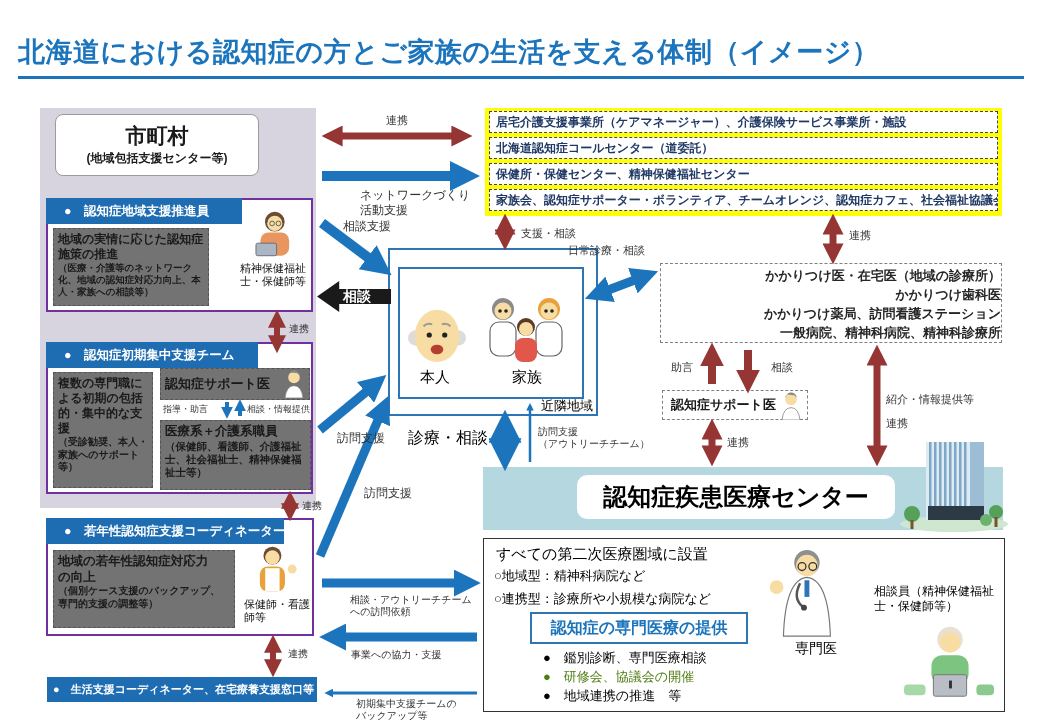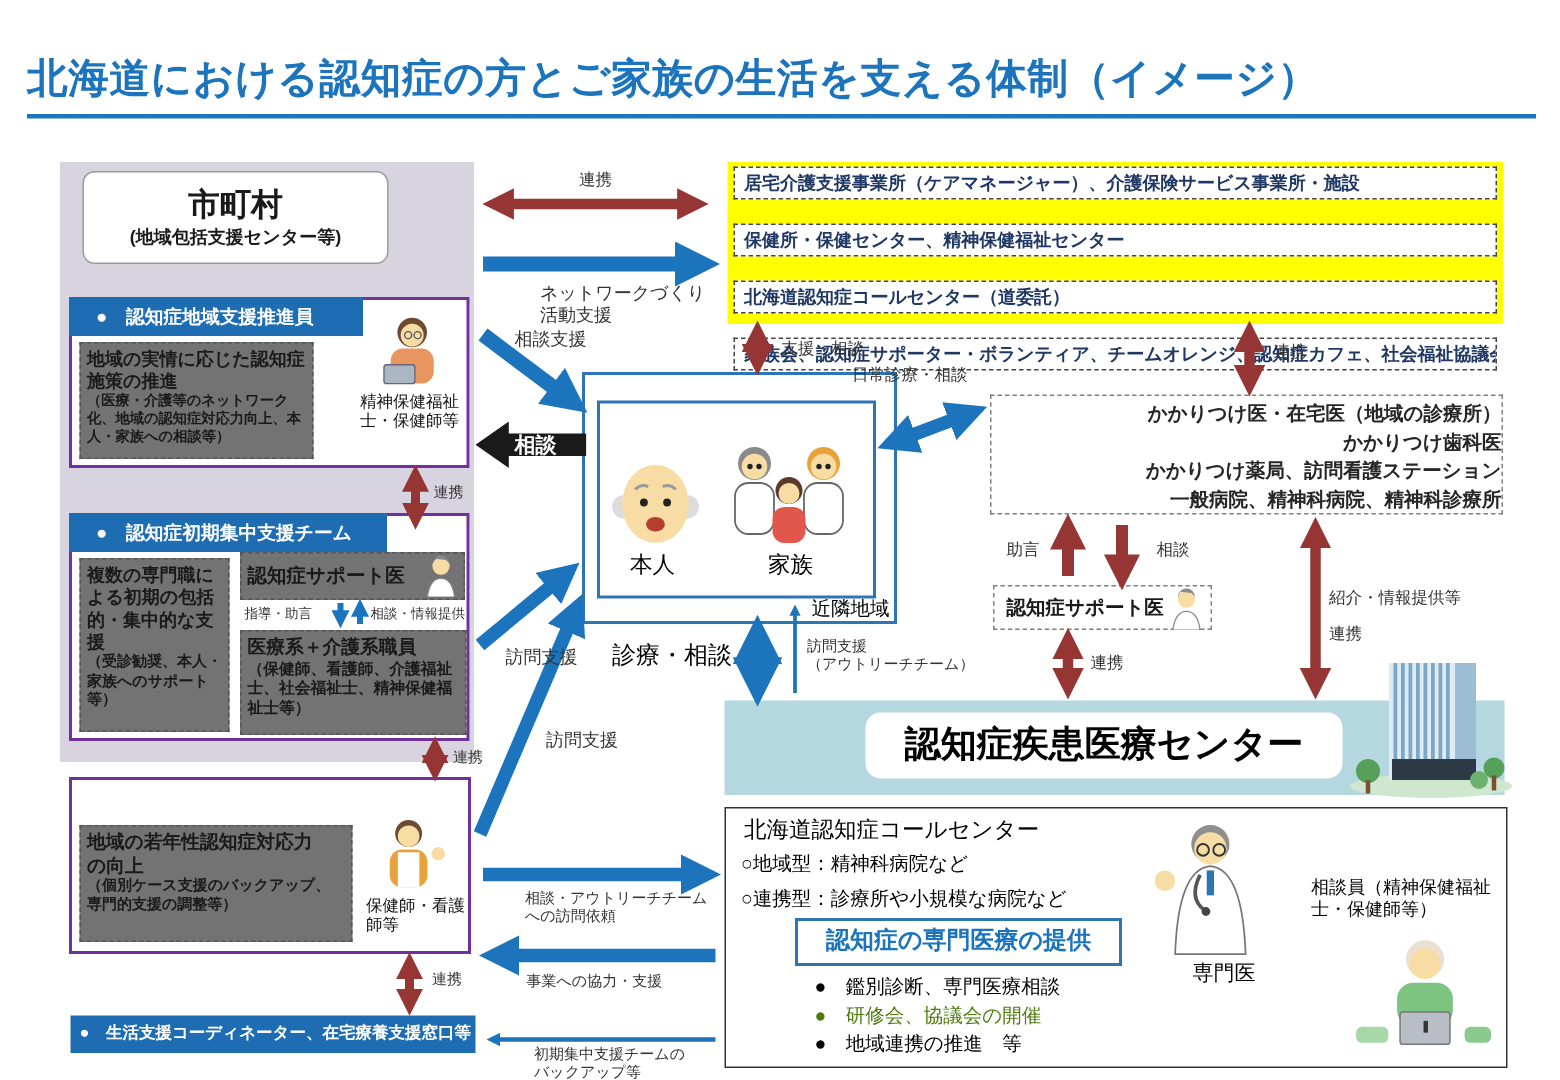--- a/index.html
+++ b/index.html
@@ -15,21 +15,21 @@
   .muni-box{position:absolute;left:55px;top:114px;width:204px;height:62px;background:#fff;border:1px solid #9b9b9b;border-radius:8px;text-align:center;padding-top:7px}
   .muni-title{font-size:21px}
   .muni-sub{font-size:12px}
   .pbox{position:absolute;border:2px solid #7030a0;background:#fff}
   .hdr{position:absolute;background:#1e6db3;color:#fff;font-size:12.5px;line-height:26px;height:26px;padding-left:18px;white-space:nowrap}
   .dashed{position:absolute;border:1px dashed #555;background:#737373;padding:3px 4px}
   .note{font-weight:bold;font-size:10.5px;line-height:1.25}
   .main-t{font-size:12.5px;line-height:1.25;white-space:pre-line}
   .blue-bar{position:absolute;left:47px;top:677px;width:270px;height:25px;background:#1e6db3;color:#fff;font-size:11px;line-height:25px;padding-left:6px;white-space:nowrap}
   .yellow-panel{position:absolute;left:485px;top:108px;width:517px;height:108px;background:#ffff00;padding:3px 4px}
-  .yrow{position:relative;background:#fff;border:1px dashed #444;height:22px;line-height:20px;font-size:12px;color:#1f3864;padding-left:6px;margin-bottom:16px;white-space:nowrap;overflow:hidden}
+  .yrow{position:relative;background:#fff;border:1px dashed #444;height:22px;line-height:20px;font-size:12px;color:#1f3864;padding-left:6px;margin-bottom:4px;white-space:nowrap;overflow:hidden}
   .center-outer{position:absolute;left:388px;top:248px;width:210px;height:168px;border:2px solid #2e75b6;background:#fff}
   .center-inner{position:absolute;left:398px;top:267px;width:186px;height:132px;border:2px solid #2e75b6;background:#fff}
   .kakaritsuke{position:absolute;left:660px;top:263px;width:342px;height:80px;border:1px dashed #808080;background:#fff;text-align:right;font-size:13px;line-height:19px;color:#262626;padding-top:2px}
   .sapo-box{position:absolute;left:662px;top:390px;width:146px;height:30px;border:1px dashed #808080;background:#fff;font-size:13px;line-height:28px;padding-left:8px}
   .banner{position:absolute;left:483px;top:467px;width:520px;height:63px;background:#b4d7e0}
   .banner-inner{position:absolute;left:577px;top:475px;width:318px;height:44px;background:#fff;border-radius:10px;text-align:center;font-size:24px;line-height:44px;color:#000}
   .mc-box{position:absolute;left:483px;top:538px;width:522px;height:174px;border:1px solid #333;background:#fff}
   .prov-box{position:absolute;left:530px;top:612px;width:218px;height:32px;border:2px solid #2e75b6;background:#fff;color:#1b74bc;font-size:16px;text-align:center;line-height:28px}
   .black-arrow{position:absolute;left:317px;top:281px;width:74px;height:31px;background:#1a1a1a;color:#fff;font-size:14px;line-height:31px;padding-left:26px;clip-path:polygon(0 50%,30% 0,30% 26%,100% 26%,100% 74%,30% 74%,30% 100%)}
   .arrows{position:absolute;left:0;top:0;pointer-events:none}
@@ -85,42 +85,43 @@
     </span>
   </div>
   <div class="lbl s9" style="left:163px;top:404px">指導・助言</div>
   <div class="lbl s9" style="left:247px;top:404px">相談・情報提供</div>
   <div class="dashed" style="left:160px;top:420px;width:151px;height:70px">
     <div class="main-t" style="font-size:12.5px">医療系＋介護系職員</div>
     <div class="note" style="font-size:10.5px">（保健師、看護師、介護福祉士、社会福祉士、精神保健福祉士等）</div>
   </div>
 
   <div class="pbox" style="left:46px;top:518px;width:268px;height:118px"></div>
+  <div class="hdr" style="left:46px;top:518px;width:238px">●　若年性認知症支援コーディネーター</div>
   <div class="dashed" style="left:53px;top:550px;width:182px;height:78px">
     <div class="main-t" style="font-size:12.5px">地域の若年性認知症対応力
 の向上</div>
     <div class="note" style="font-size:10px">（個別ケース支援のバックアップ、専門的支援の調整等）</div>
   </div>
   <div class="icon" style="left:250px;top:544px">
     <svg width="52" height="52" viewBox="0 0 56 58">
       <circle cx="24" cy="13" r="10" fill="#6e4a32"></circle>
         <circle cx="24" cy="15" r="8" fill="#f7dda4"></circle>
       <rect x="10" y="25" width="28" height="28" rx="9" fill="#e8a13b"></rect>
       <rect x="16" y="27" width="16" height="26" fill="#fff"></rect>
       <circle cx="46" cy="28" r="5" fill="#f7dda4"></circle>
     </svg>
   </div>
   <div class="lbl s11" style="left:244px;top:598px;width:70px;color:#111">保健師・看護師等</div>
 
   <div class="blue-bar">●　生活支援コーディネーター、在宅療養支援窓口等</div>
 
   <div class="yellow-panel">
     <div class="yrow">居宅介護支援事業所（ケアマネージャー）、介護保険サービス事業所・施設</div>
+    <div class="yrow">北海道認知症コールセンター（道委託）</div>
     <div class="yrow">保健所・保健センター、精神保健福祉センター</div>
-    <div class="yrow">北海道認知症コールセンター（道委託）</div>
     <div class="yrow" style="margin-bottom:0">家族会、認知症サポーター・ボランティア、チームオレンジ、認知症カフェ、社会福祉協議会</div>
   </div>
 
   <div class="center-outer"></div>
   <div class="center-inner"></div>
   <div class="icon" style="left:408px;top:303px">
     <svg width="58" height="64" viewBox="0 0 60 66">
       <circle cx="8" cy="36" r="8" fill="#dcdcdc"></circle>
         <circle cx="52" cy="36" r="8" fill="#dcdcdc"></circle>
       <ellipse cx="30" cy="34" rx="23" ry="27" fill="#f7dda4"></ellipse>
@@ -189,21 +190,21 @@
       <rect x="30" y="66" width="56" height="14" fill="#2b3a45"></rect>
       <circle cx="14" cy="74" r="8" fill="#57a05a"></circle>
         <rect x="12.5" y="80" width="3" height="9" fill="#7a5230"></rect>
       <circle cx="98" cy="72" r="7" fill="#57a05a"></circle>
         <rect x="96.5" y="77" width="3" height="10" fill="#7a5230"></rect>
       <circle cx="88" cy="80" r="6" fill="#6cb26f"></circle>
     </svg>
   </div>
 
   <div class="mc-box"></div>
-  <div class="lbl s15" style="left:496px;top:545px;color:#000">北海道認知症コールセンター</div>
+  <div class="lbl s15" style="left:496px;top:545px;color:#000">すべての第二次医療圏域に設置</div>
   <div class="lbl s13" style="left:494px;top:568px;color:#000">○地域型：精神科病院など</div>
   <div class="lbl s13" style="left:494px;top:591px;color:#000">○連携型：診療所や小規模な病院など</div>
   <div class="prov-box">認知症の専門医療の提供</div>
   <div class="lbl s13" style="left:543px;top:650px;color:#000">●　鑑別診断、専門医療相談</div>
   <div class="lbl s13" style="left:543px;top:669px;color:#4d7c0f">●　研修会、協議会の開催</div>
   <div class="lbl s13" style="left:543px;top:688px;color:#000">●　地域連携の推進　等</div>
   <div class="icon" style="left:763px;top:548px">
     <svg width="80" height="90" viewBox="0 0 80 92">
       <circle cx="44" cy="15" r="13" fill="#8f8f8f"></circle>
         <circle cx="44" cy="18" r="11" fill="#f7dda4"></circle>

